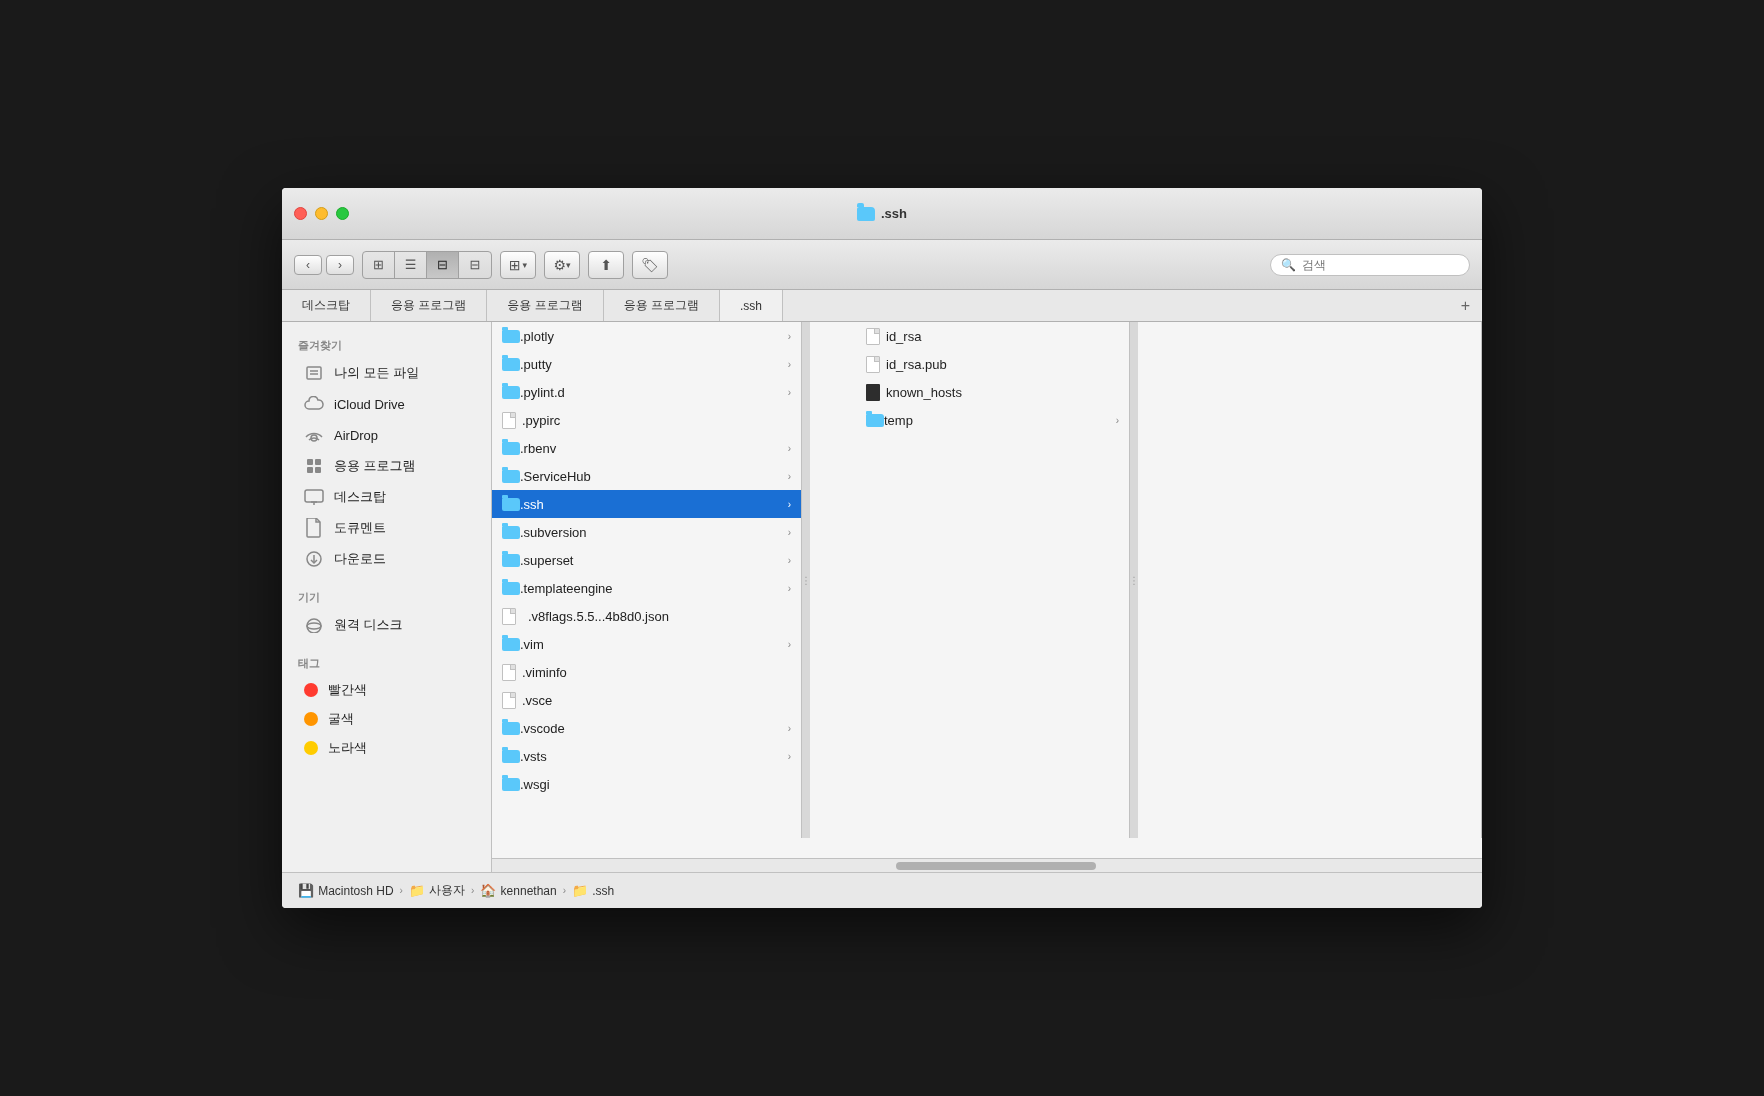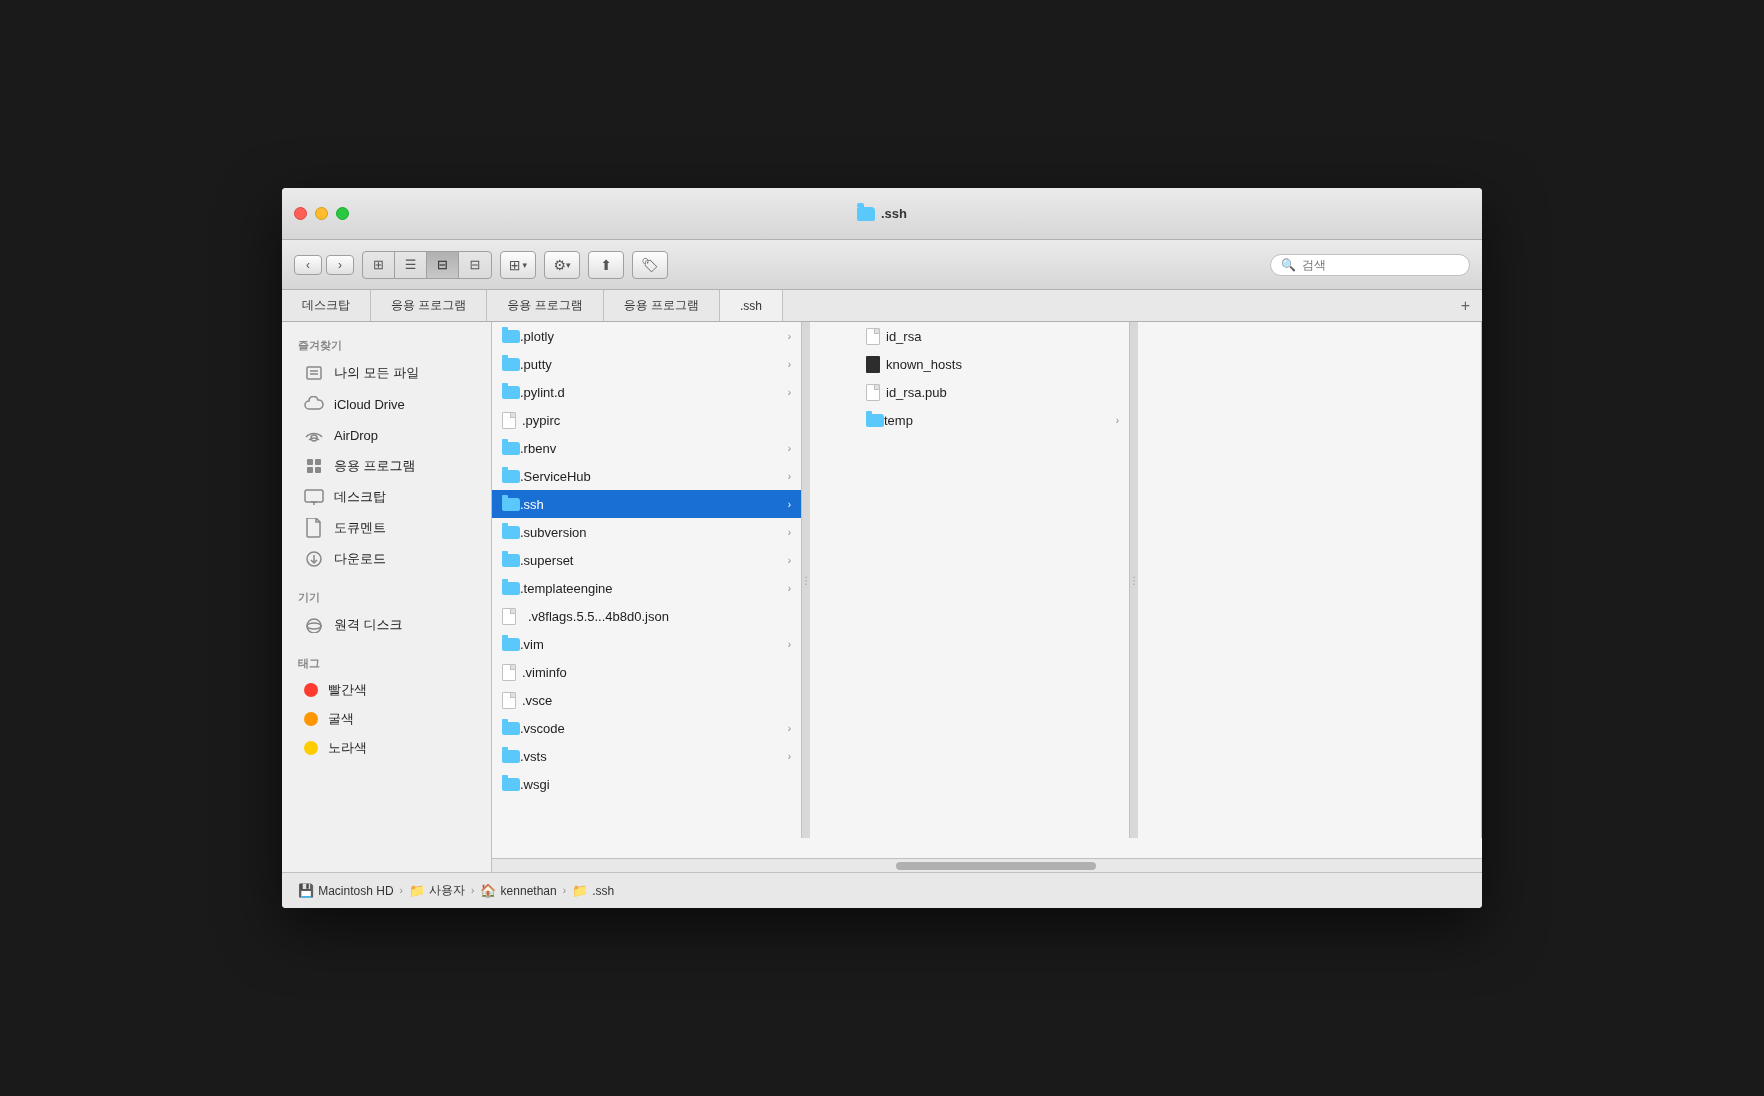--- a/index.html
+++ b/index.html
@@ -658,26 +658,26 @@
         </div>
 
         <div class="col-resize-handle"></div>
 
         <div class="file-column col-right">
           <div class="file-item">
             <div class="file-icon-doc"></div>
             <span style="margin-left:6px;">id_rsa</span>
           </div>
           <div class="file-item">
+            <div class="file-icon-doc"></div>
+            <span style="margin-left:6px;">id_rsa.pub</span>
+          </div>
+          <div class="file-item">
             <div class="file-icon-black"></div>
             <span style="margin-left:6px;">known_hosts</span>
-          </div>
-          <div class="file-item">
-            <div class="file-icon-doc"></div>
-            <span style="margin-left:6px;">id_rsa.pub</span>
           </div>
           <div class="file-item">
             <div class="folder-icon-sm"></div>
             <span>temp</span>
             <span class="chevron">›</span>
           </div>
         </div>
 
         <div class="col-resize-handle"></div>
 

